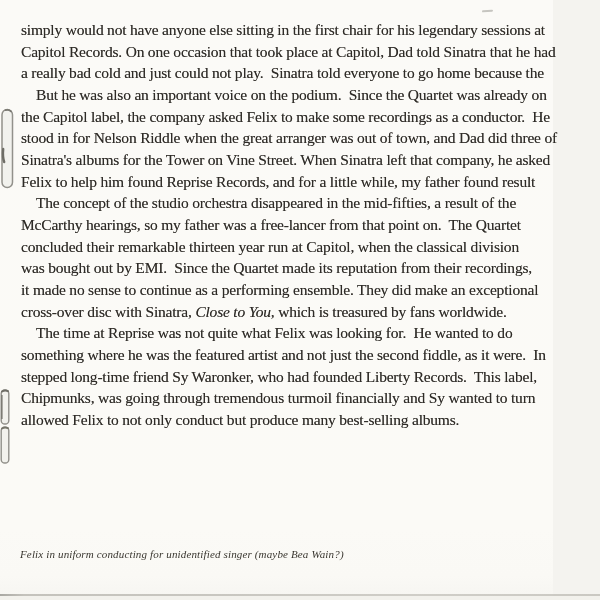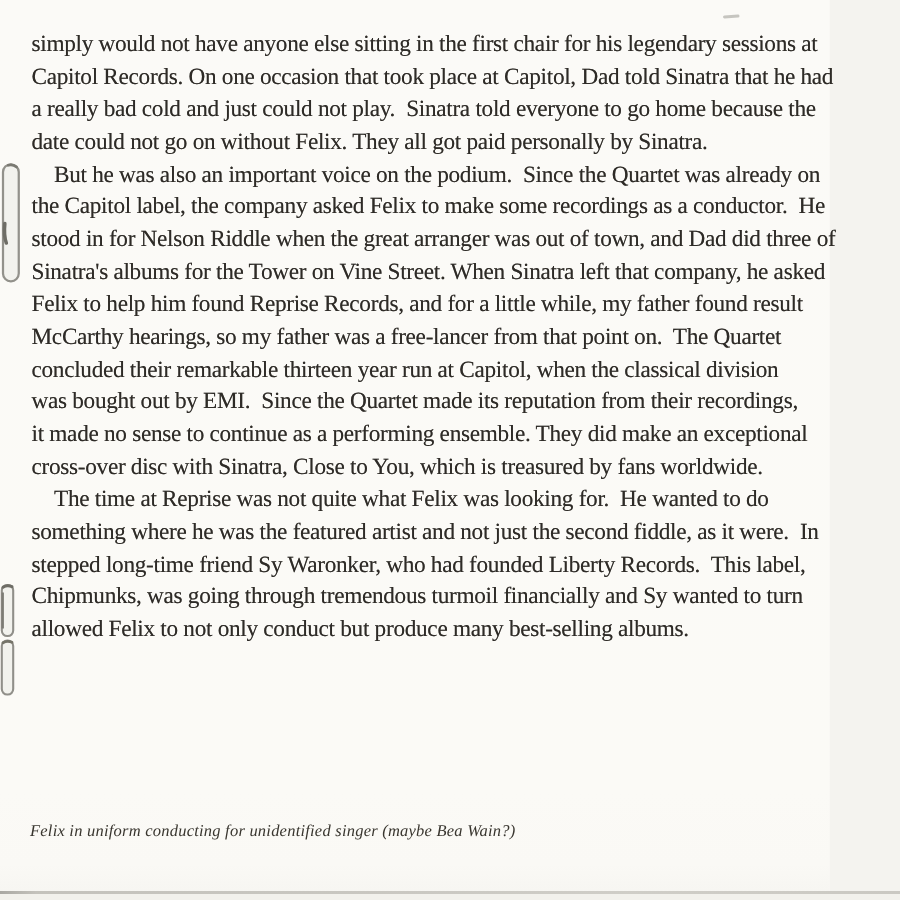--- a/index.html
+++ b/index.html
@@ -31,20 +31,21 @@
     color: #2e2b27;
     text-shadow: 0 0 0.4px rgba(46,43,39,0.55);
   }
   .line {
     white-space: pre;
   }
   .line.indent {
     padding-left: 15px;
   }
   .italic {
+    font-style: italic;
   }
   .caption {
     position: absolute;
     left: 20px;
     top: 548px;
     font-style: italic;
     font-size: 11px;
     letter-spacing: 0.15px;
     color: #39362f;
     white-space: pre;
@@ -101,26 +102,26 @@
     <rect x="1.2" y="40" width="7.6" height="36" rx="3.6" fill="rgba(210,209,203,0.20)" stroke="#908f89" stroke-width="1.4"></rect>
     <path d="M2 4.5 q2.8 -1.8 6 -0.4" stroke="#6e6d66" stroke-width="2" fill="none" stroke-linecap="round"></path>
     <path d="M2 41.5 q2.8 -1.6 6 -0.3" stroke="#757469" stroke-width="1.8" fill="none" stroke-linecap="round"></path>
     <path d="M1.8 8 v24" stroke="#7c7b74" stroke-width="1.6" fill="none"></path>
   </svg>
 
   <div class="text-block">
       <div class="line"><span class="">simply would not have anyone else sitting in the first chair for his legendary sessions at</span></div>
       <div class="line"><span class="">Capitol Records. On one occasion that took place at Capitol, Dad told Sinatra that he had</span></div>
       <div class="line"><span class="">a really bad cold and just could not play.  Sinatra told everyone to go home because the</span></div>
-      <div class="line"><span class="">date could not go on without Felix. They all got paid personally by Sinatra.</span></div>
       <div class="line indent"><span class="">But he was also an important voice on the podium.  Since the Quartet was already on</span></div>
       <div class="line"><span class="">the Capitol label, the company asked Felix to make some recordings as a conductor.  He</span></div>
       <div class="line"><span class="">stood in for Nelson Riddle when the great arranger was out of town, and Dad did three of</span></div>
       <div class="line"><span class="">Sinatra's albums for the Tower on Vine Street. When Sinatra left that company, he asked</span></div>
       <div class="line"><span class="">Felix to help him found Reprise Records, and for a little while, my father found result</span></div>
+      <div class="line indent"><span class="">The concept of the studio orchestra disappeared in the mid-fifties, a result of the</span></div>
       <div class="line"><span class="">McCarthy hearings, so my father was a free-lancer from that point on.  The Quartet</span></div>
       <div class="line"><span class="">concluded their remarkable thirteen year run at Capitol, when the classical division</span></div>
       <div class="line"><span class="">was bought out by EMI.  Since the Quartet made its reputation from their recordings,</span></div>
       <div class="line"><span class="">it made no sense to continue as a performing ensemble. They did make an exceptional</span></div>
       <div class="line"><span class="">cross-over disc with Sinatra, </span><span class="italic">Close to You,</span><span class=""> which is treasured by fans worldwide.</span></div>
       <div class="line indent"><span class="">The time at Reprise was not quite what Felix was looking for.  He wanted to do</span></div>
       <div class="line"><span class="">something where he was the featured artist and not just the second fiddle, as it were.  In</span></div>
       <div class="line"><span class="">stepped long-time friend Sy Waronker, who had founded Liberty Records.  This label,</span></div>
       <div class="line"><span class="">Chipmunks, was going through tremendous turmoil financially and Sy wanted to turn</span></div>
       <div class="line"><span class="">allowed Felix to not only conduct but produce many best-selling albums.</span></div>

